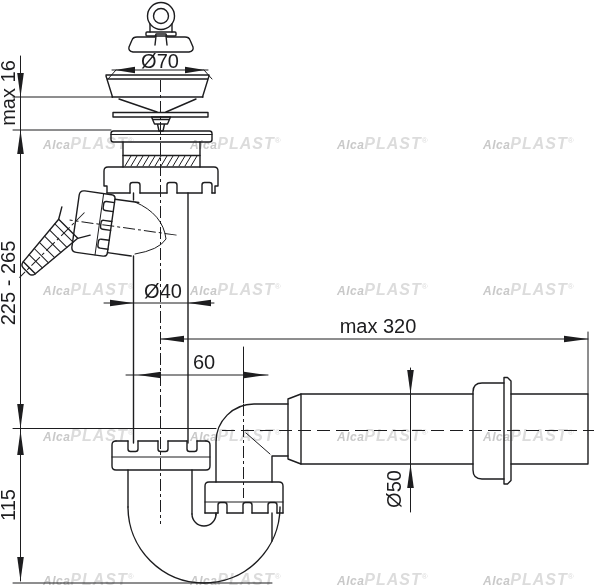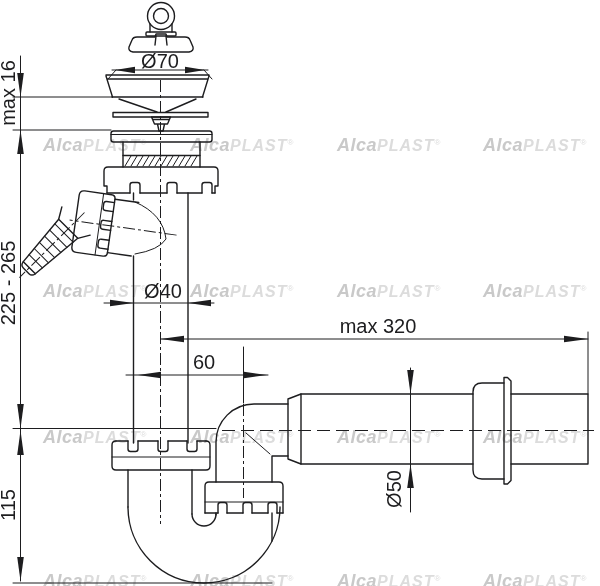--- a/index.html
+++ b/index.html
@@ -1,19 +1,19 @@
 <!DOCTYPE html>
 <html><head>
 <meta charset="utf-8">
 <style>
   html,body{margin:0;padding:0;background:#fff;}
   #stage{position:relative;width:600px;height:586px;background:#ffffff;overflow:hidden;
          font-family:"Liberation Sans",sans-serif;}
   .wm{position:absolute;white-space:nowrap;line-height:1;user-select:none;}
-  .wm .bld{font-style:italic;font-weight:bold;font-size:18px;color:#c9c9c9;letter-spacing:.5px;}
+  .wm .bld{font-style:italic;font-weight:bold;font-size:12px;color:#c9c9c9;letter-spacing:.5px;}
   .wm .lt{font-weight:bold;font-size:16px;color:#dcdcdc;letter-spacing:1px;font-style:italic;}
   .wm sup{font-size:8px;color:#dcdcdc;}
   svg{position:absolute;left:0;top:0;}
   .ol{fill:none;stroke:#1d1d1f;stroke-width:1.4;stroke-linejoin:round;stroke-linecap:round;}
   .th{fill:none;stroke:#1d1d1f;stroke-width:1;stroke-linecap:round;}
   .cl{fill:none;stroke:#1d1d1f;stroke-width:1;stroke-dasharray:12 3 3 3;}
   .dl{fill:none;stroke:#1d1d1f;stroke-width:1;stroke-dasharray:13 6;}
   .ar{fill:#1d1d1f;stroke:none;}
   .dimtext{fill:#1d1d1f;font-family:"Liberation Sans",sans-serif;font-size:20px;}
 </style>

